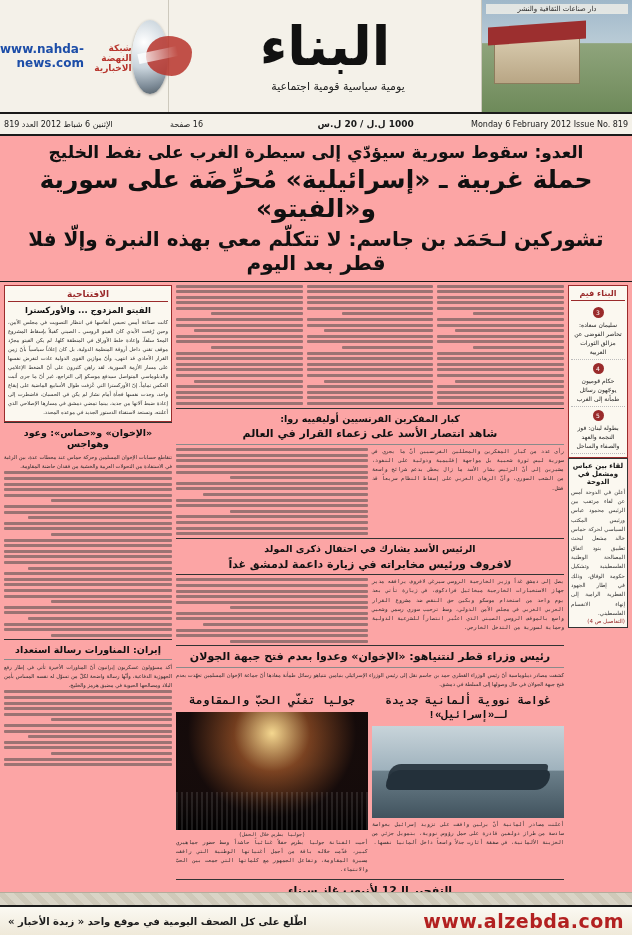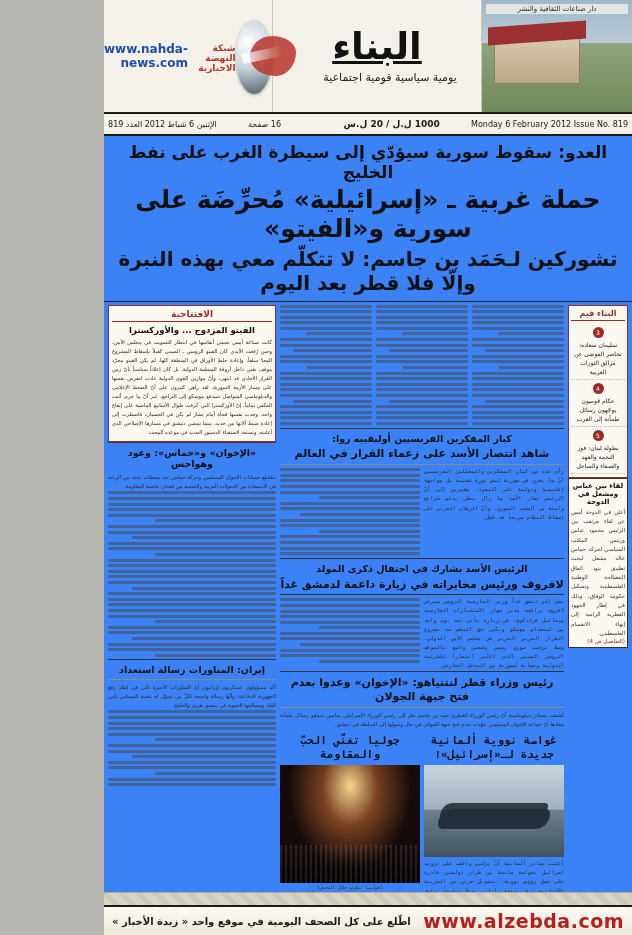--- a/index.html
+++ b/index.html
@@ -1,18 +1,18 @@
 <!DOCTYPE html>
 <html lang="ar" dir="rtl"><head>
 <meta charset="utf-8">
 <style>
   html,body{margin:0;padding:0;background:#b8b6b0;}
   body{font-family:"DejaVu Sans","Liberation Sans",sans-serif;}
   .page{
-    position:relative;width:528px;height:935px;background:#3b82f6;
+    position:relative;width:632px;height:935px;background:#fca5a5;
     overflow:hidden;box-sizing:border-box;
   }
   
   .masthead{
     position:relative;height:112px;border-bottom:2px solid #1a1a1a;
     display:flex;align-items:stretch;background:#f4f1e9;
   }
   .mh-left{width:150px;position:relative;overflow:hidden;border-left:1px solid #cdc9bd;}
   .mh-photo{
     position:absolute;inset:0;
@@ -29,21 +29,21 @@
     background:#9c2f2f;transform:skewY(-4deg);
   }
   .mh-banner{
     position:absolute;top:4px;right:4px;left:4px;text-align:center;
     font-size:7px;color:#2a2a2a;background:rgba(244,241,233,.78);
     padding:1px 0;letter-spacing:.2px;
   }
   .mh-center{flex:1;display:flex;flex-direction:column;align-items:center;justify-content:center;}
   .mh-title{
     font-family:"DejaVu Sans","Liberation Sans",sans-serif;
-    font-size:37px;font-weight:bold;line-height:1;color:#111;letter-spacing:-1px;text-decoration:underline;
+    font-size:54px;font-weight:bold;line-height:1;color:#111;letter-spacing:-1px;
   }
   .mh-sub{font-size:11px;color:#222;margin-top:6px;margin-left:26px;}
   .mh-right{width:168px;position:relative;display:flex;flex-direction:row;align-items:center;justify-content:center;border-right:1px solid #cdc9bd;}
   .globe{
     width:74px;height:74px;border-radius:50%;
     background:radial-gradient(circle at 33% 30%,#ffffff,#c9d4dc 45%,#7d8b97 78%,#4d5860);
     position:relative;margin-top:2px;box-shadow:0 1px 3px rgba(0,0,0,.35);
   }
   .globe:before{
     content:"";position:absolute;left:14px;top:16px;width:46px;height:40px;

